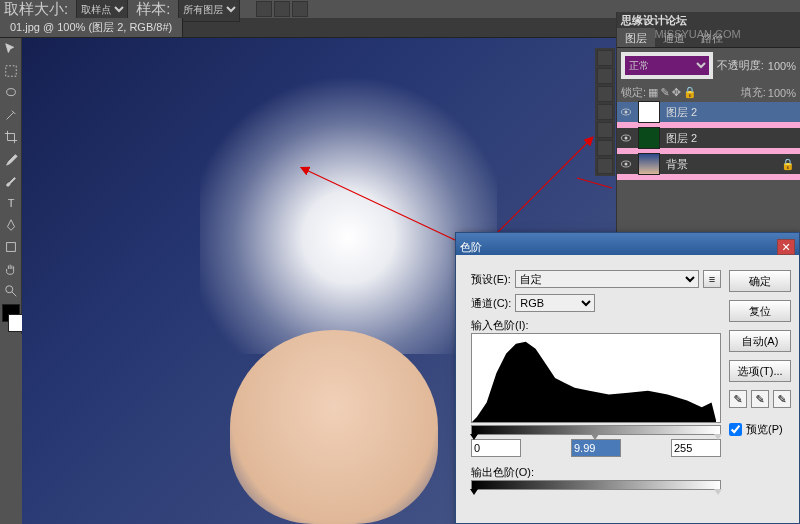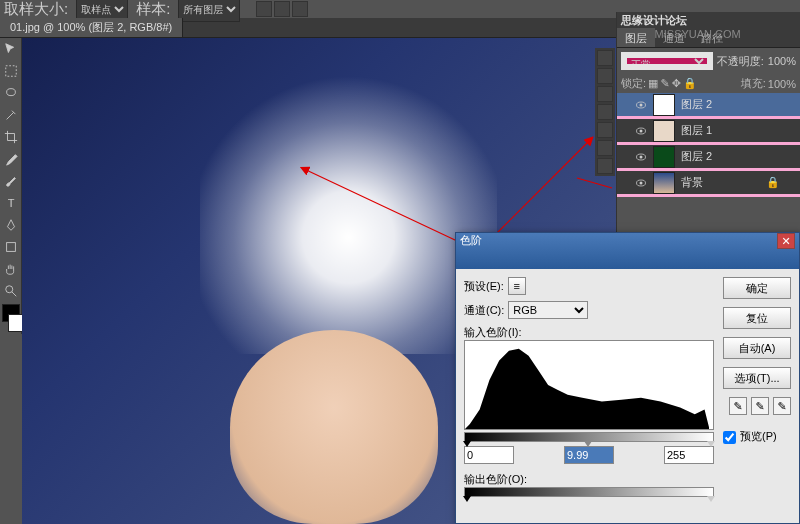--- a/index.html
+++ b/index.html
@@ -23,52 +23,52 @@
 .arrow-line{position:absolute;stroke:#d00;stroke-width:1.2;fill:none}
 .right-panel{position:absolute;right:0;top:12px;width:184px;height:262px;background:#535353;border-left:1px solid #333}
 .watermark{height:16px;background:#3a3a3a;color:#888;font-size:10px;padding:1px 4px;text-align:left}
 .watermark b{color:#ddd}
 .panel-tabs{height:20px;background:#3a3a3a;display:flex;border-bottom:1px solid #222}
 .panel-tab{padding:3px 8px;color:#aaa;cursor:pointer}
 .panel-tab.active{background:#535353;color:#ddd}
 .small-icons{width:20px;background:#3a3a3a;display:flex;flex-direction:column;gap:2px;padding:2px;position:absolute;left:-22px;top:36px}
 .small-icons span{width:16px;height:16px;background:#444;border:1px solid #333}
 .panel-sub{padding:4px;color:#ccc;display:flex;gap:4px;align-items:center}
-.panel-sub select{height:18px;font-size:10px;background:#be185d;color:#ccc;border:6px solid #e5e5e5;flex:1}
+.panel-sub select{height:27px;font-size:10px;background:#701a75;color:#ccc;border:4px solid #e5e5e5;flex:1}
 .lock-row{padding:2px 4px;color:#bbb;display:flex;align-items:center;gap:2px;font-size:10px}
 .layers-list{background:#3a3a3a}
-.layer-item{display:flex;align-items:center;height:26px;border-bottom:3px solid #f9a8d4;padding:0 16px;color:#ddd}
+.layer-item{display:flex;align-items:center;height:26px;border-bottom:6px solid #f9a8d4;padding:0 1px;color:#ddd}
 .layer-item.selected{background:#4a6a9a}
 .eye{width:16px;height:16px;margin-right:4px;display:flex;align-items:center;justify-content:center}
 .eye svg{width:12px;height:12px;fill:#ccc}
 .thumb{width:22px;height:22px;border:1px solid #222;margin-right:6px;background:#888}
 .dialog{position:absolute;left:455px;top:232px;width:345px;height:292px;background:#e8e8e8;border:1px solid #2a4a7a;box-shadow:2px 2px 8px rgba(0,0,0,0.5)}
-.dialog-title{height:36px;background:linear-gradient(#4a7ab8,#2a5a98);color:#fff;display:flex;align-items:flex-start;justify-content:space-between;padding:0 4px;font-size:11px}
+.dialog-title{height:22px;background:linear-gradient(#4a7ab8,#2a5a98);color:#fff;display:flex;align-items:flex-end;justify-content:space-between;padding:0 4px;font-size:11px}
 .dialog-close{width:18px;height:16px;background:#c44;color:#fff;display:flex;align-items:center;justify-content:center;cursor:pointer;border:1px solid #844}
-.dialog-body{padding:8px;display:flex;gap:8px}
+.dialog-body{padding:15px;display:flex;gap:8px}
 .dialog-left{flex:1}
 .dialog-right{width:68px;display:flex;flex-direction:column;gap:8px}
 .dlg-btn{height:22px;background:linear-gradient(#fff,#ddd);border:1px solid #888;cursor:pointer;font-size:11px}
 .row{display:flex;align-items:center;gap:4px;margin-bottom:6px}
 .row label{font-size:11px}
 .row select{flex:1;height:18px;font-size:11px;border:1px solid #888}
 .menu-btn{width:18px;height:18px;border:1px solid #888;background:linear-gradient(#fff,#ddd);display:flex;align-items:center;justify-content:center}
 .histogram{width:250px;height:90px;border:1px solid #888;background:#fff;position:relative;margin-bottom:2px}
 .hist-shape{position:absolute;bottom:0;left:0;right:0;height:100%}
 .slider-track{width:250px;height:10px;background:linear-gradient(to right,#000,#fff);border:1px solid #888;position:relative;margin-bottom:4px}
 .slider-track.gray{background:linear-gradient(to right,#000,#888,#fff)}
 .tri{position:absolute;bottom:-6px;width:0;height:0;border-left:4px solid transparent;border-right:4px solid transparent;border-top:6px solid #000}
 .tri.white{border-top-color:#ccc}
 .tri.gray{border-top-color:#888}
 .val-row{display:flex;justify-content:space-between;width:250px;margin-bottom:8px}
 .val-row input{width:50px;height:18px;font-size:11px;border:1px solid #888;text-align:left;padding:0 2px}
 .val-row input.active{background:#4a7ab8;color:#fff}
 .eyedrops{display:flex;gap:4px;justify-content:flex-end;margin-bottom:6px}
 .eyedrops span{width:18px;height:18px;border:1px solid #888;background:#f4f4f4;display:flex;align-items:center;justify-content:center}
-.check-row{display:flex;align-items:flex-end;gap:4px;font-size:11px}
+.check-row{display:flex;align-items:center;gap:4px;font-size:11px}
 </style>
 </head>
 <body>
 
 <div class="top-bar">
   <label>取样大小:</label>
   <select><option>取样点</option></select>
   <label>样本:</label>
   <select><option>所有图层</option></select>
   <div class="icon-row">
@@ -203,30 +203,20 @@
       <span class="thumb" style="background:#fff"></span>
       <span>图层 2</span>
     </div>
     <div class="layer-item">
       <span class="eye">
           <svg viewBox="0 0 16 16">
             <ellipse cx="8" cy="8" rx="6" ry="4" fill="none" stroke="#ccc"></ellipse>
             <circle cx="8" cy="8" r="2"></circle>
           </svg>
         </span>
-      <span class="thumb" style="background:#e8d8c8"></span>
-      <span>图层 1</span>
-    </div>
-    <div class="layer-item">
-      <span class="eye">
-          <svg viewBox="0 0 16 16">
-            <ellipse cx="8" cy="8" rx="6" ry="4" fill="none" stroke="#ccc"></ellipse>
-            <circle cx="8" cy="8" r="2"></circle>
-          </svg>
-        </span>
       <span class="thumb" style="background:#0a4a1a"></span>
       <span>图层 2</span>
     </div>
     <div class="layer-item">
       <span class="eye">
           <svg viewBox="0 0 16 16">
             <ellipse cx="8" cy="8" rx="6" ry="4" fill="none" stroke="#ccc"></ellipse>
             <circle cx="8" cy="8" r="2"></circle>
           </svg>
         </span>
@@ -239,20 +229,21 @@
 
 <div class="dialog">
   <div class="dialog-title">
     <span>色阶</span>
     <span class="dialog-close">✕</span>
   </div>
   <div class="dialog-body">
     <div class="dialog-left">
       <div class="row">
         <label>预设(E):</label>
+        <select><option>自定</option></select>
         <span class="menu-btn">≡</span>
       </div>
       <div class="row">
         <label>通道(C):</label>
         <select style="flex:0 0 80px"><option>RGB</option></select>
       </div>
       <label>输入色阶(I):</label>
       <div class="histogram">
         <svg class="hist-shape" viewBox="0 0 250 90" preserveAspectRatio="none">
           <path d="M0 90 L5 85 L15 70 L25 40 L35 20 L45 10 L55 8 L65 15 L75 30 L85 45 L95 50 L105 55 L120 58 L140 62 L160 60 L180 58 L200 62 L220 68 L235 75 L245 70 L250 90 Z" fill="#000"></path>

